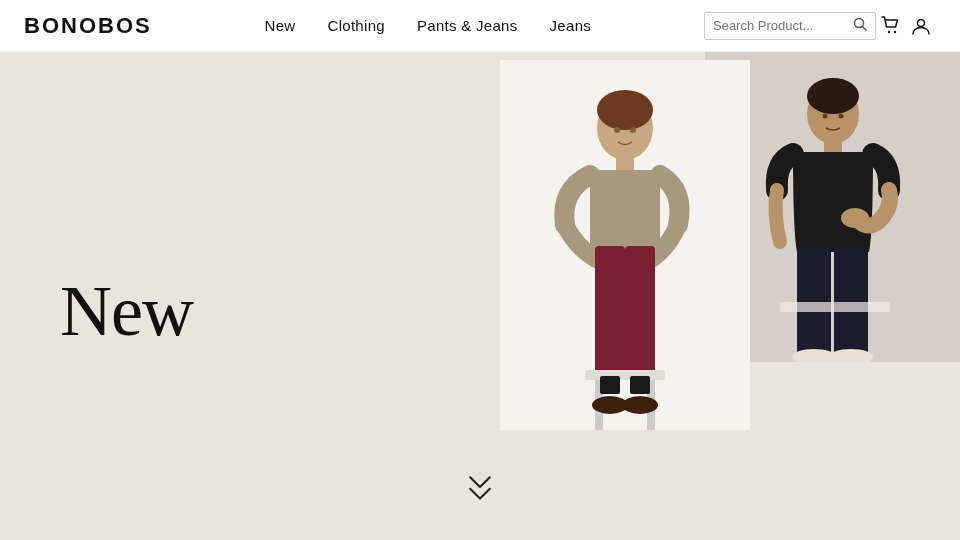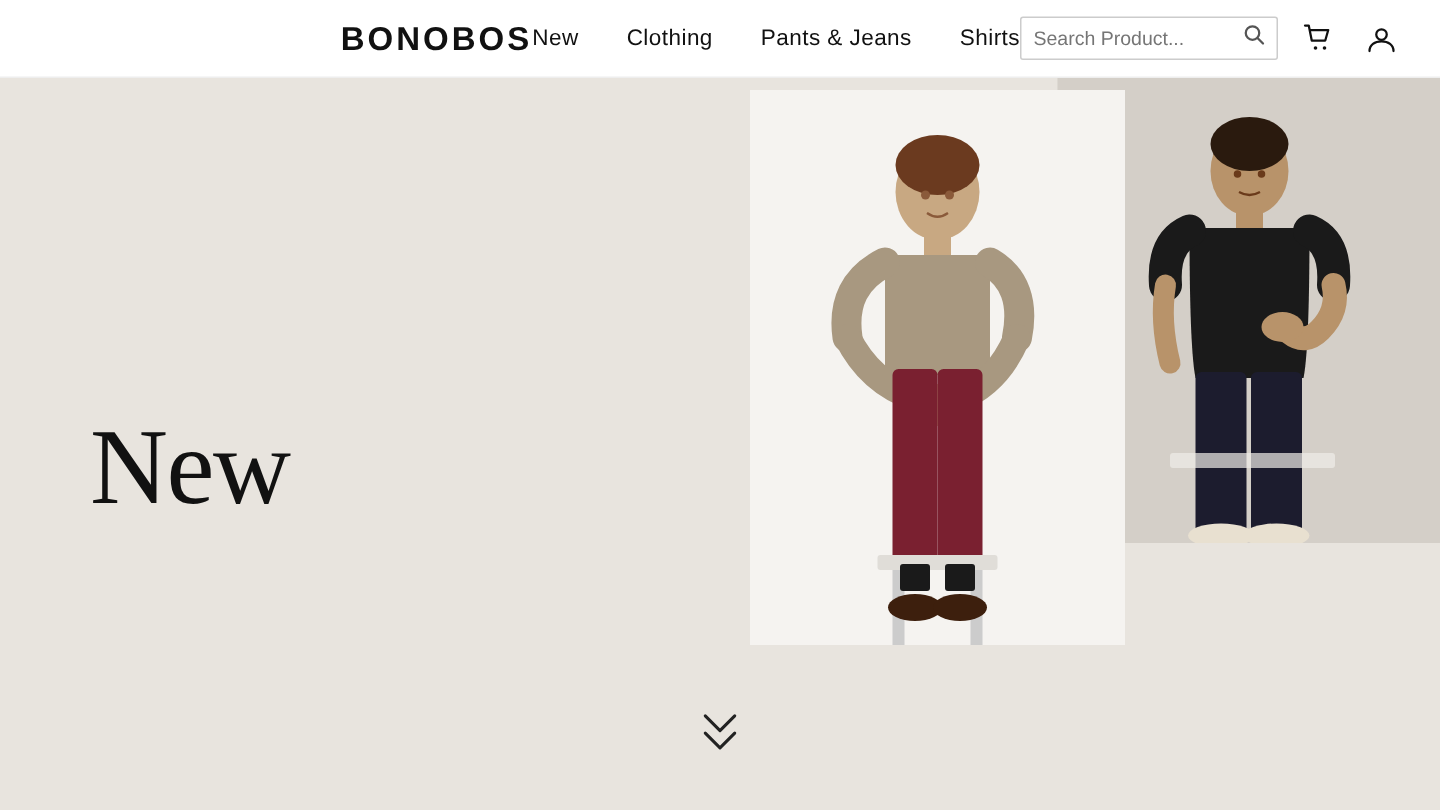--- a/index.html
+++ b/index.html
@@ -13,21 +13,21 @@
     }
 
     
     header {
       position: absolute;
       top: 0; left: 0; right: 0;
       height: 52px;
       background: #fff;
       display: flex;
       align-items: center;
-      justify-content: flex-end;
+      justify-content: space-between;
       padding: 0 24px;
       z-index: 10;
       border-bottom: 1px solid #eee;
     }
 
     .logo {
       font-family: Arial, sans-serif;
       font-weight: 900;
       font-size: 22px;
       letter-spacing: 2px;
@@ -46,21 +46,20 @@
       font-size: 15px;
       color: #111;
       text-decoration: none;
       font-weight: 400;
       letter-spacing: 0.3px;
     }
 
     .header-right {
       display: flex;
       align-items: center;
-      gap: 12px;
     }
 
     .search-box {
       display: flex;
       align-items: center;
       border: 1px solid #ccc;
       border-radius: 2px;
       padding: 4px 8px;
       background: #fff;
     }
@@ -194,21 +193,21 @@
 </head>
 <body>
 
 <header>
   <a href="#" class="logo">BONOBOS</a>
 
   <nav>
     <a href="#">New</a>
     <a href="#">Clothing</a>
     <a href="#">Pants &amp; Jeans</a>
-    <a href="#">Shirts</a>
+    <a href="#">Jeans</a>
   </nav>
 
   <div class="header-right">
     <div class="search-box">
       <input type="text" placeholder="Search Product..." style="">
       <span class="search-icon-svg">
         <svg width="14" height="14" viewBox="0 0 14 14" fill="none" xmlns="http://www.w3.org/2000/svg">
           <circle cx="6" cy="6" r="4.5" stroke="#555" stroke-width="1.5"></circle>
           <line x1="9.5" y1="9.5" x2="13" y2="13" stroke="#555" stroke-width="1.5" stroke-linecap="round"></line>
         </svg>

